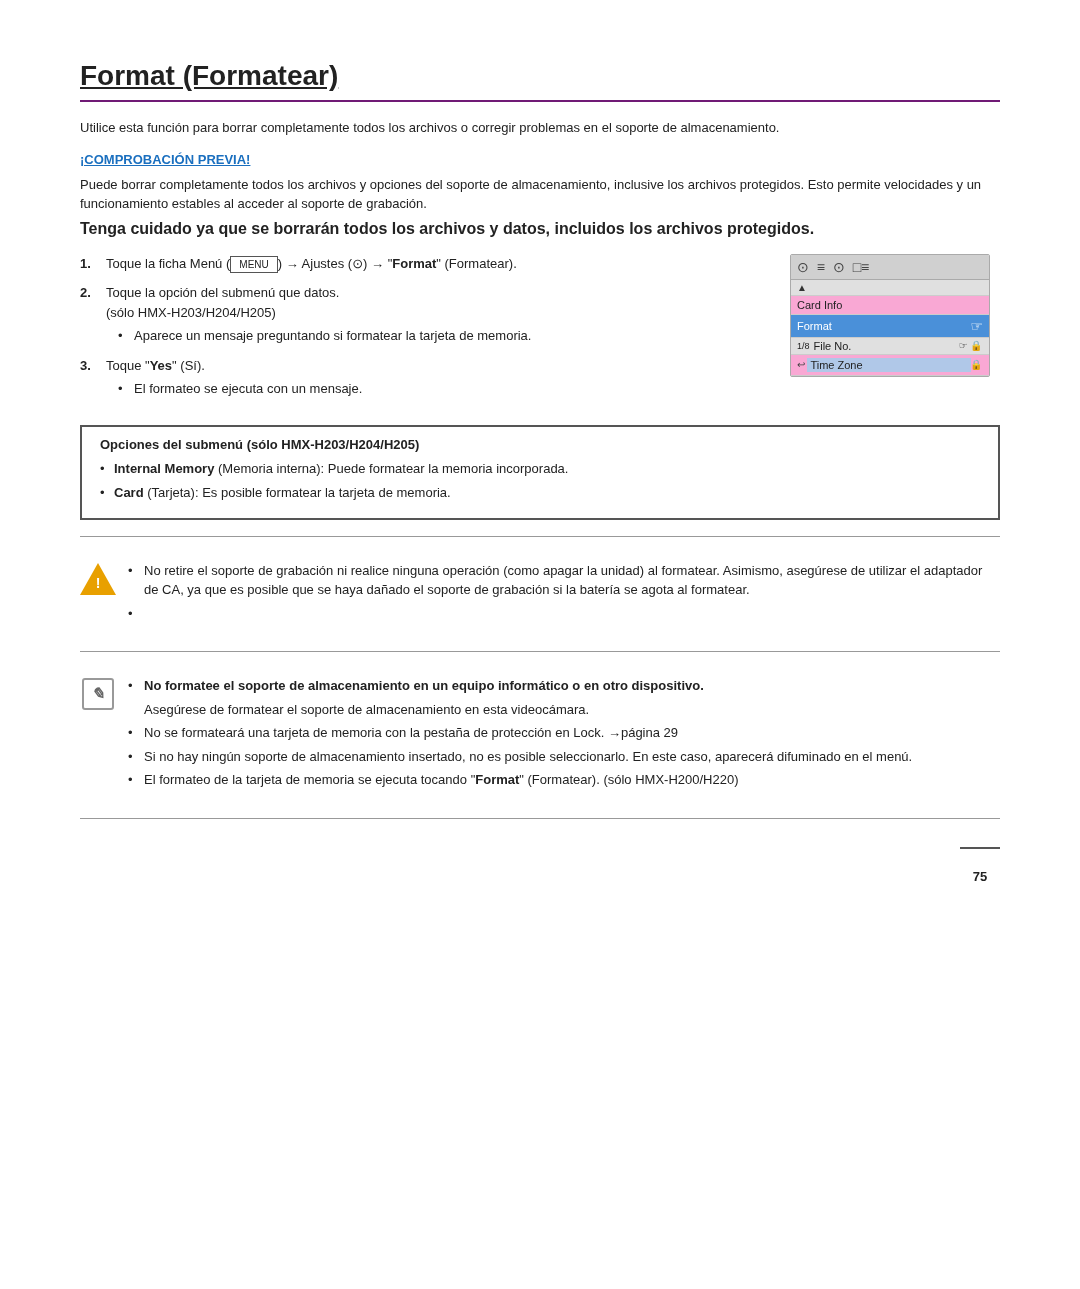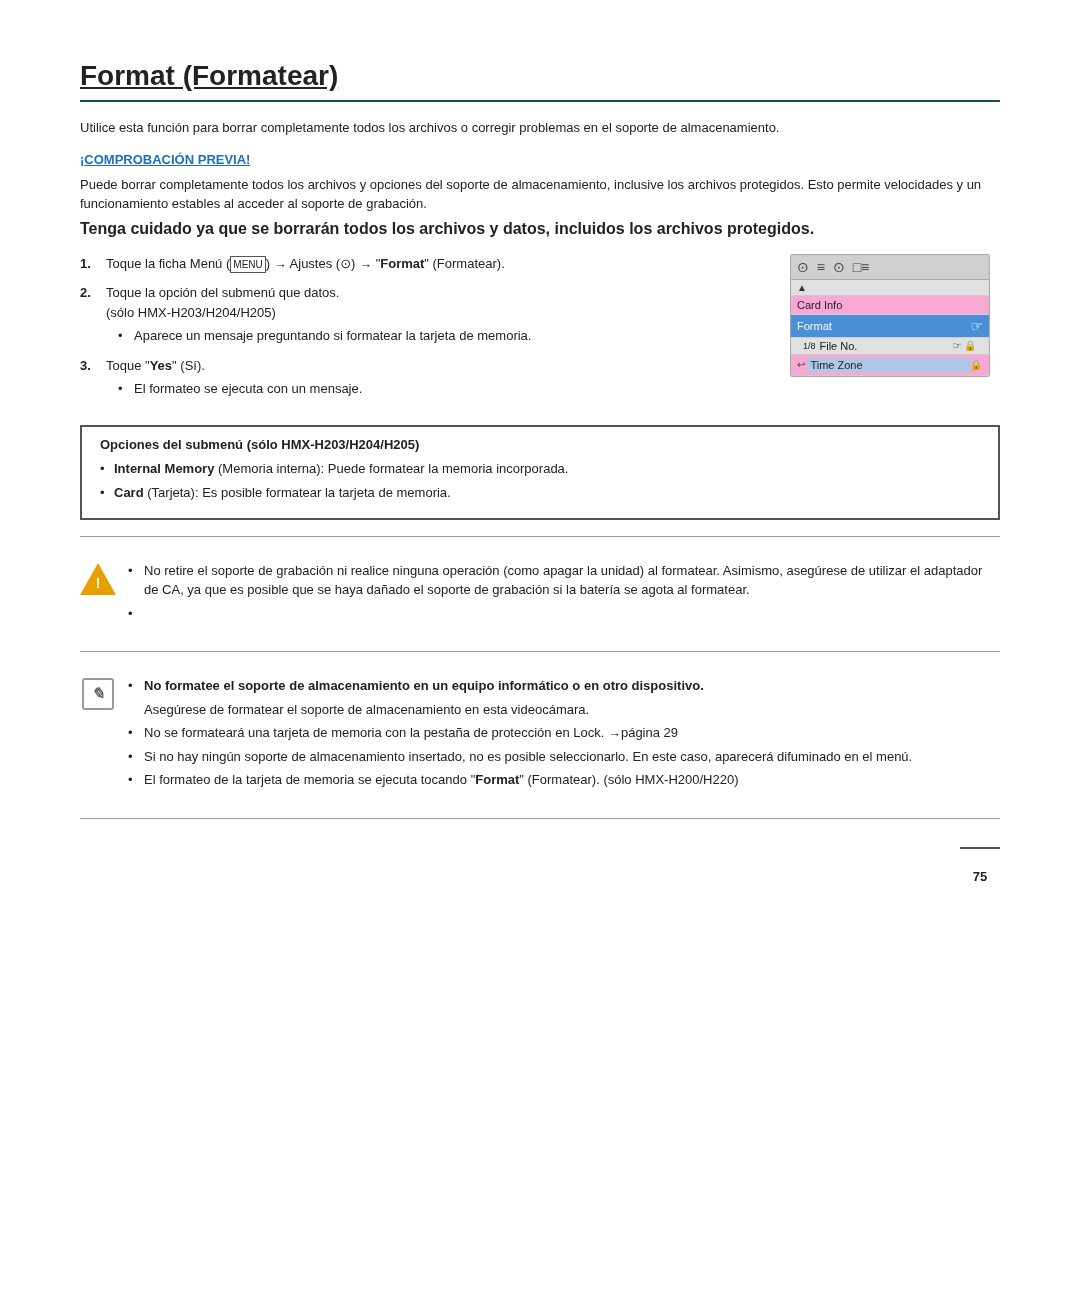--- a/index.html
+++ b/index.html
@@ -9,21 +9,21 @@
       font-size: 13px;
       color: #222;
       width: 1080px;
       min-height: 1289px;
       padding: 60px 80px 60px 80px;
     }
 
     h1 {
       font-size: 28px;
       font-weight: bold;
-      border-bottom: 2px solid #14532d;
+      border-bottom: 2px solid #701a75;
       padding-bottom: 8px;
       margin-bottom: 16px;
       text-decoration: underline;
     }
 
     .intro-text {
       font-size: 13px;
       margin-bottom: 14px;
       line-height: 1.5;
     }
@@ -94,21 +94,21 @@
       line-height: 1.5;
     }
 
     .bullet-dot {
       min-width: 10px;
     }
 
     .menu-icon {
       display: inline-block;
       border: 1px solid #555;
-      padding: 0 2px;
+      padding: 0 8px;
       font-size: 10px;
       vertical-align: middle;
     }
 
     
     .camera-ui {
       border: 1px solid #aaa;
       background: #f0f0f0;
       width: 200px;
       font-size: 11px;
@@ -293,21 +293,21 @@
 
         <div class="menu-row">
           <span class="row-text">Card Info</span>
         </div>
 
         <div class="menu-row selected">
           <span class="row-text">Format</span>
           <span style="font-size:14px; color:#fff;">☞</span>
         </div>
 
-        <div class="menu-row" style="background:#e0e0e0; padding: 2px 12px; justify-content: space-between;">
+        <div class="menu-row" style="background:#e0e0e0; padding: 2px 6px; justify-content: space-between;">
           <span style="font-size:9px;">1/8</span>
           <span class="row-text" style="margin-left:4px;">File No.</span>
           <span style="font-size:10px;">☞ 🔒</span>
         </div>
 
         <div class="menu-row" style="justify-content: space-between;">
           <span style="font-size:10px; color:#444;">↩</span>
           <span class="row-text" style="background:#b0c8e8; padding:1px 3px; margin-left:2px;">Time Zone</span>
           <span style="font-size:10px;">🔒</span>
         </div>

